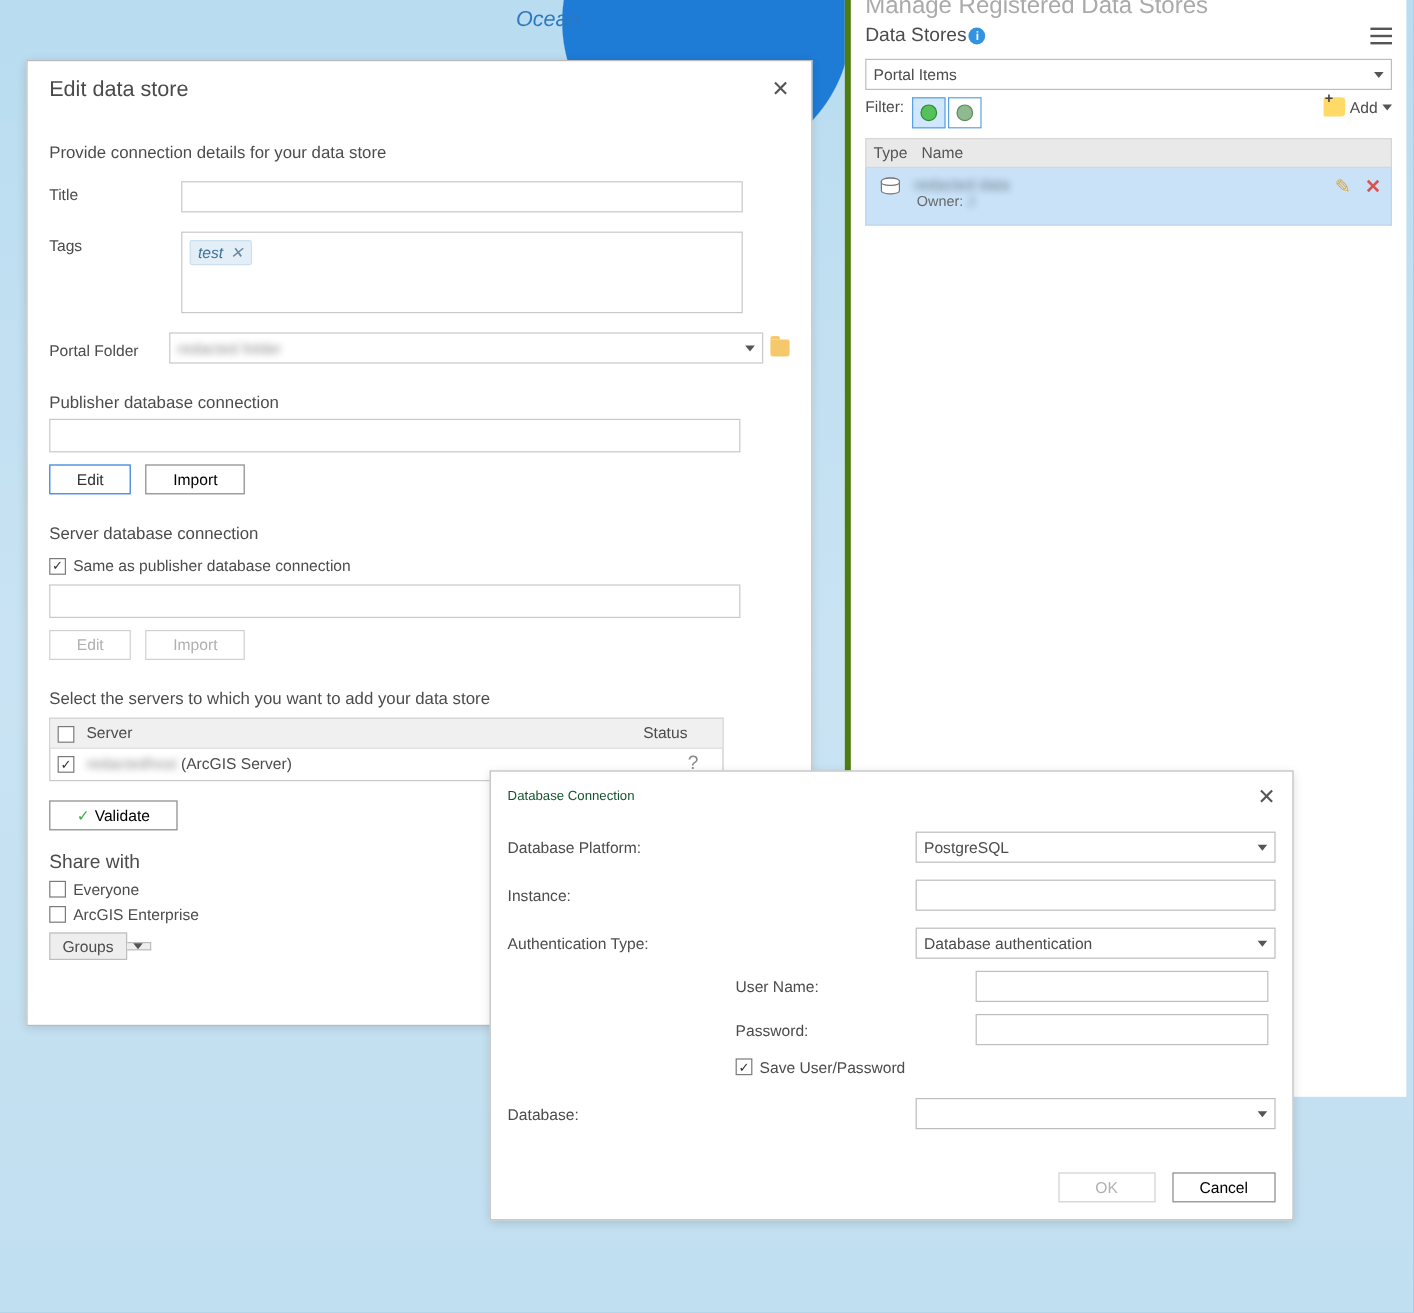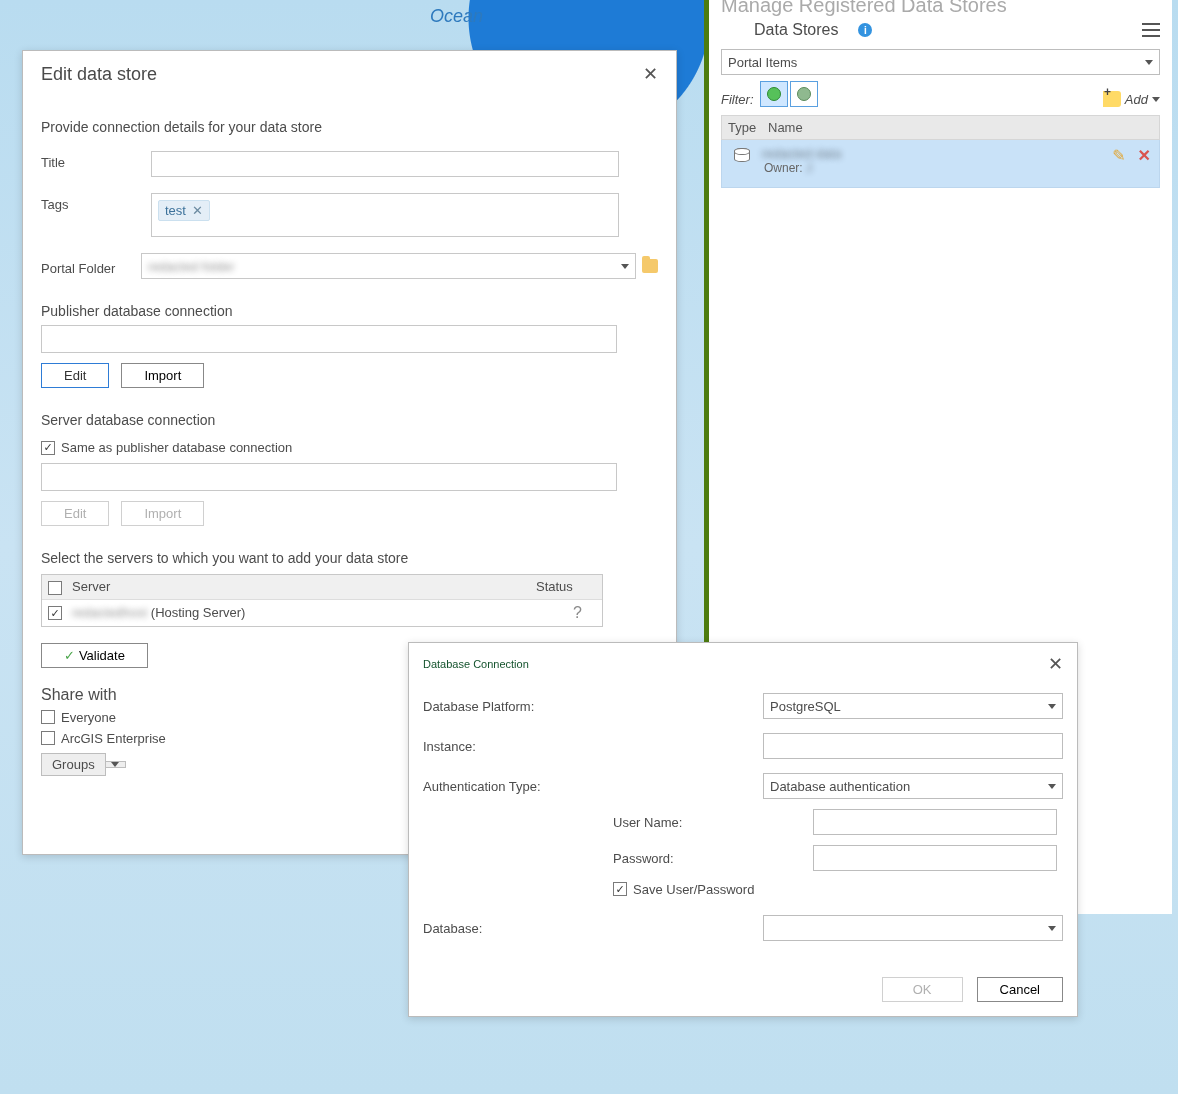--- a/index.html
+++ b/index.html
@@ -46,23 +46,22 @@
   }
   .rp-header {
     display: flex;
     align-items: center;
     justify-content: space-between;
     padding: 4px 12px;
   }
   .rp-header-left {
     display: flex;
     align-items: center;
-    gap: 20px;
+    gap: 2px;
     font-size: 16px;
-    margin-left: 33px;
   }
   .info-icon {
     width: 14px; height: 14px;
     border-radius: 50%;
     background: #3393e0;
     color: #fff;
     font-size: 10px;
     font-weight: bold;
     display: inline-flex;
     align-items: center;
@@ -85,23 +84,22 @@
     font-size: 13px;
   }
   .caret-down {
     width: 0; height: 0;
     border-left: 4px solid transparent;
     border-right: 4px solid transparent;
     border-top: 5px solid #555;
   }
   .rp-toolbar {
     display: flex;
-    align-items: flex-end;
+    align-items: flex-start;
     margin: 6px 12px 8px;
-    font-style: italic;
   }
   .rp-toolbar .filter-label { margin-right: 6px; }
   .filter-btn {
     width: 28px; height: 26px;
     border: 1px solid #5aa0e0;
     display: flex; align-items: center; justify-content: center;
     margin-right: 2px;
     background: #fff;
   }
   .filter-btn.active { background: #cfe7ff; }
@@ -221,21 +219,21 @@
     width: 110px;
     padding-top: 4px;
   }
   .text-input, .tag-box, .select-box, .ro-box {
     border: 1px solid #c8c8c8;
     background: #fff;
     font-size: 13px;
     padding: 4px 6px;
   }
   .title-input { width: 468px; height: 26px; }
-  .tag-box { width: 468px; height: 44px; padding: 6px; }
+  .tag-box { width: 468px; height: 68px; padding: 6px; font-style: italic; }
   .tag-chip {
     display: inline-flex;
     align-items: center;
     background: #e4eef7;
     border: 1px solid #cbe0ef;
     border-radius: 2px;
     padding: 2px 6px;
     gap: 6px;
     color: #3d729b;
   }
@@ -492,21 +490,21 @@
   <div class="server-table">
     <div class="server-header">
       <span style="width:24px;"><span class="checkbox"></span></span>
       <span style="flex:1;">Server</span>
       <span style="width:60px;">Status</span>
     </div>
     <div class="server-row">
       <span style="width:24px;"><span class="checkbox checked"></span></span>
       <span style="flex:1;">
         <span class="blur">redactedhost</span>
-        <span>(Hosting Server)</span>
+        <span>(ArcGIS Server)</span>
       </span>
       <span class="status-q">?</span>
     </div>
   </div>
 
   <button class="btn validate-btn">
     <span class="green-check">✓</span>
     <span>Validate</span>
   </button>
 

